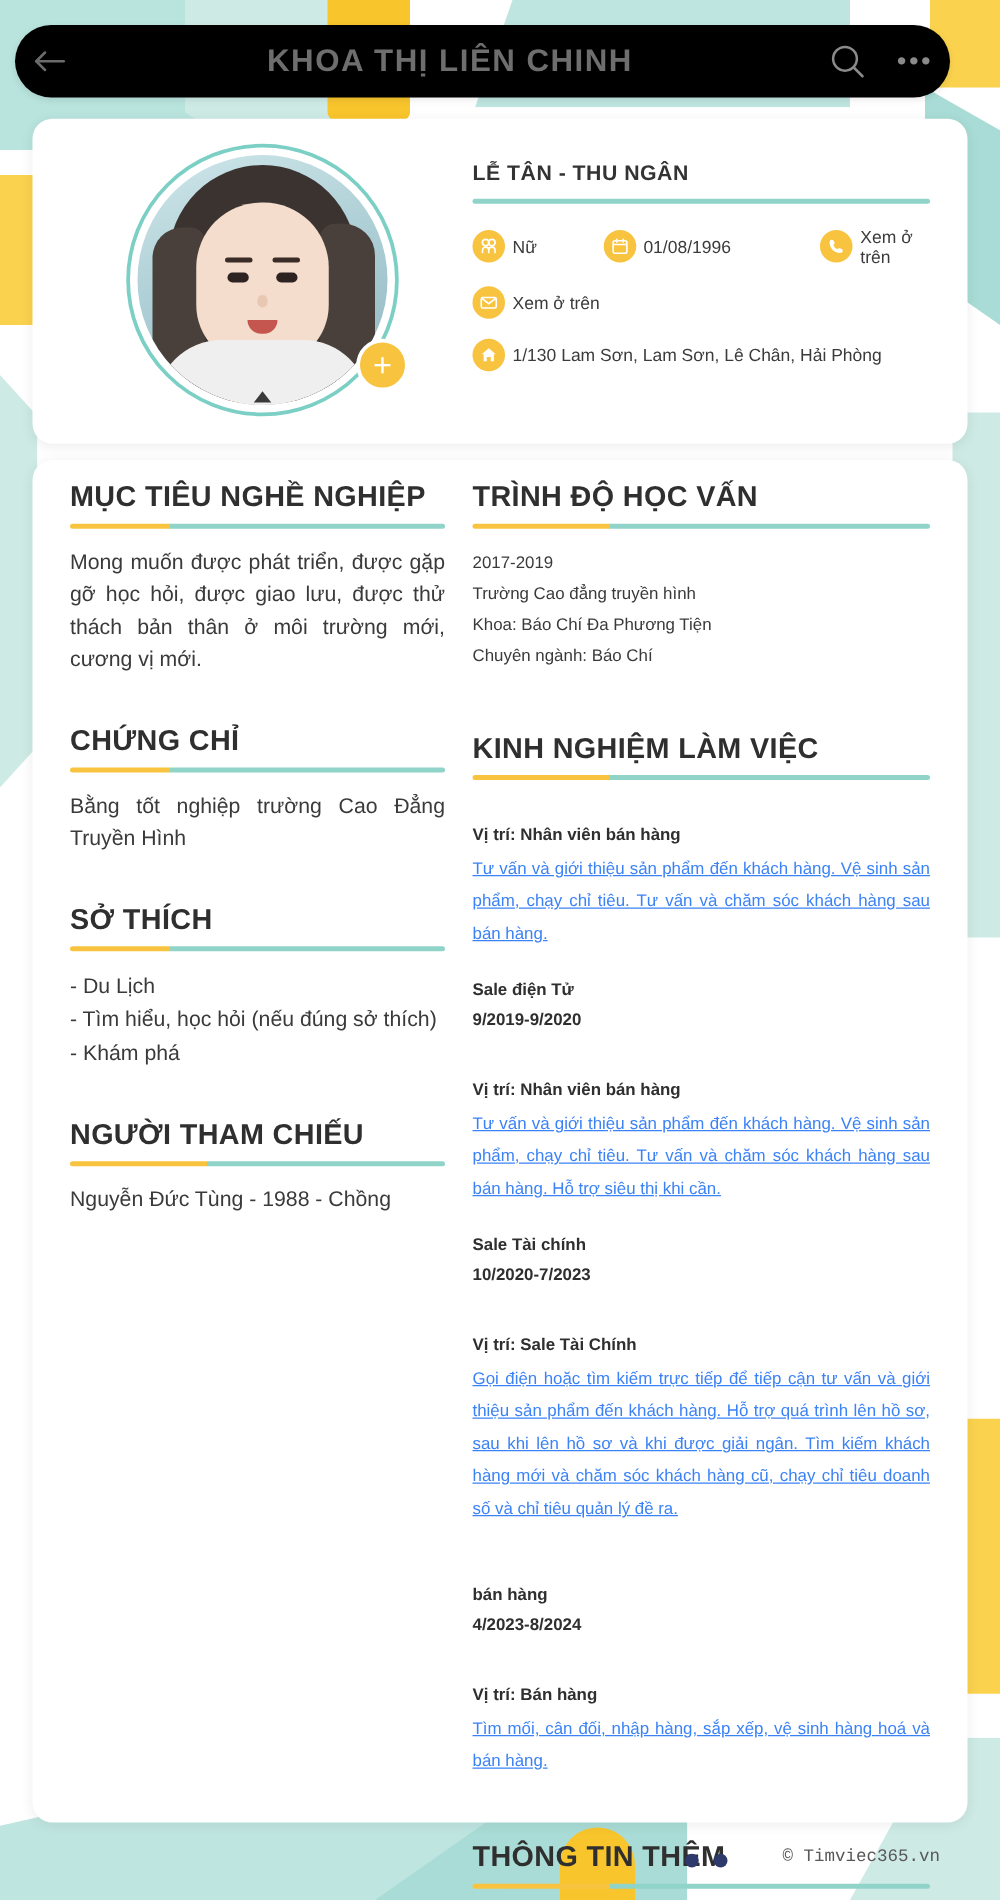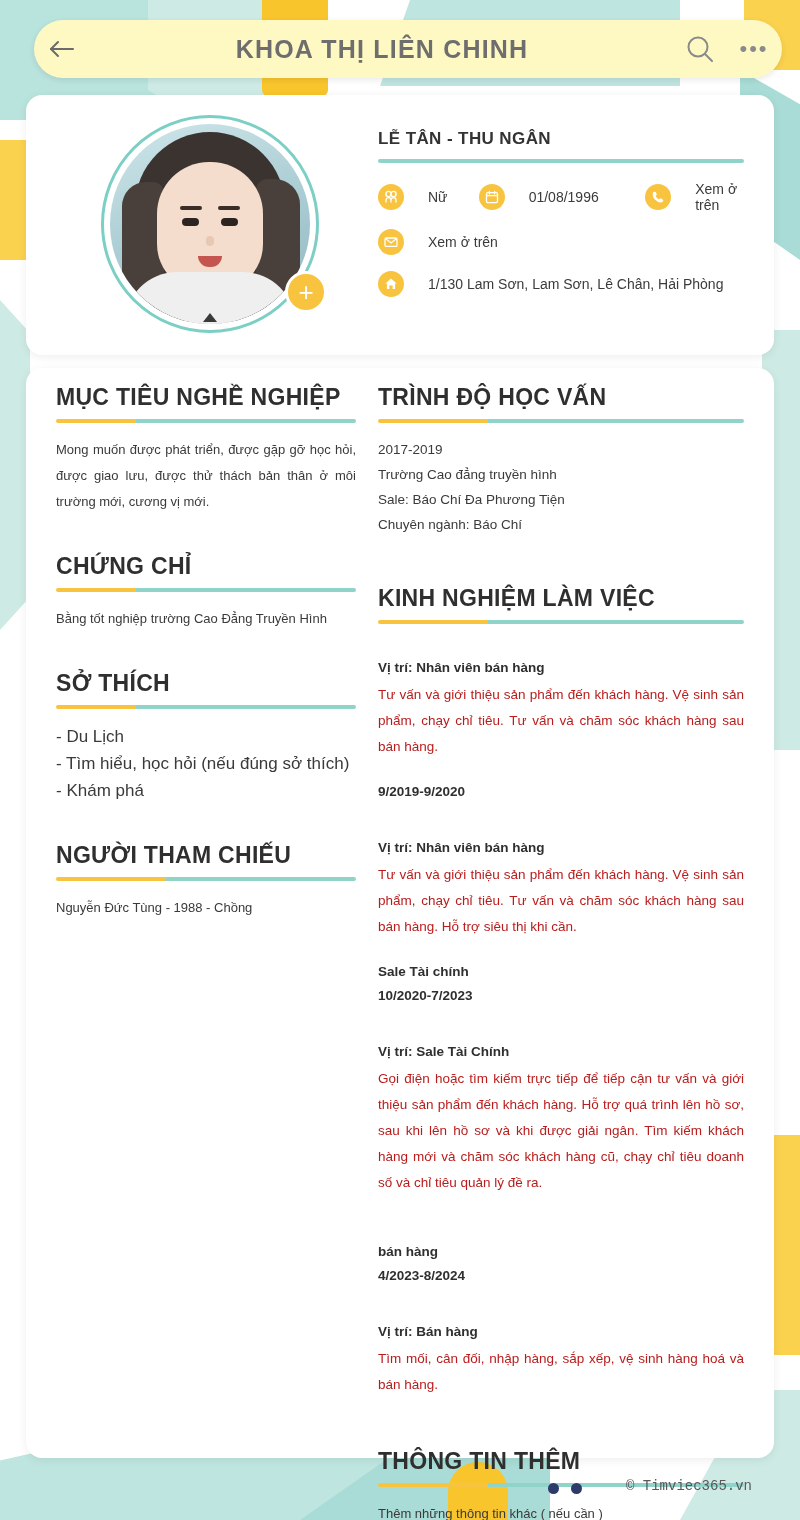--- a/index.html
+++ b/index.html
@@ -84,22 +84,22 @@
   }
   .bg-teal-bot-right {
     right: 0; bottom: 0; width: 120px; height: 130px;
     background: #cdeae5;
     clip-path: polygon(100% 0, 100% 100%, 0 100%, 60% 0);
   }
 
   
   .topbar {
     position: absolute; z-index: 5;
-    left: 34px; top: 20px; width: 748px; height: 58px;
-    background: #fef9c3;
+    left: 12px; top: 20px; width: 748px; height: 58px;
+    background: #000000;
     border-radius: 29px;
     box-shadow: 0 2px 6px rgba(0,0,0,0.09);
     display: flex; align-items: center;
   }
   .back-arrow {
     width: 56px; height: 58px; display: flex; align-items: center; justify-content: center;
     cursor: pointer;
   }
   .doc-title {
     flex: 1; text-align: center;
@@ -200,21 +200,21 @@
 
   .header-right { position: absolute; left: 352px; top: 34px; right: 30px; }
   .job-title {
     font-size: 17px; font-weight: bold; color: #333333; letter-spacing: .4px;
   }
   .rule {
     height: 4px; background: #8fd3c9; border-radius: 2px; margin-top: 10px;
   }
   .info-rows { margin-top: 18px; }
   .info-line { display: flex; align-items: center; gap: 10px; margin-bottom: 16px; }
-  .info-item { display: flex; align-items: center; gap: 24px; }
+  .info-item { display: flex; align-items: center; gap: 6px; }
   .ic {
     width: 26px; height: 26px; border-radius: 50%;
     background: #f8c43f; color: #ffffff;
     display: flex; align-items: center; justify-content: center;
     font-size: 13px; flex: none;
   }
   .info-text { font-size: 14px; color: #3b3b3b; }
 
   
   .body-card {
@@ -233,31 +233,31 @@
   .sec-rule {
     height: 4px; background: #8fd3c9; border-radius: 2px; margin-top: 8px;
   }
   .sec-rule.yellow-lead {
     background: linear-gradient(to right, #f8c43f 0 80px, #8fd3c9 80px 100%);
   }
   .sec-rule.yellow-lead-long {
     background: linear-gradient(to right, #f8c43f 0 110px, #8fd3c9 110px 100%);
   }
   .para {
-    font-size: 13px; color: #3a3a3a; line-height: 26px; margin-top: 14px; text-align: justify;
+    font-size: 17px; color: #3a3a3a; line-height: 26px; margin-top: 14px; text-align: justify;
   }
   .list-line { font-size: 17px; color: #3a3a3a; line-height: 27px; }
   .block { margin-top: 38px; }
 
   .edu-line { font-size: 13.5px; color: #3a3a3a; line-height: 25px; }
   .job { margin-top: 20px; }
   .job-name { font-size: 13.5px; font-weight: bold; color: #2f2f2f; line-height: 24px; }
   .job-date { font-size: 13.5px; font-weight: bold; color: #2f2f2f; line-height: 24px; }
   .job-pos { font-size: 13.5px; font-weight: bold; color: #2f2f2f; line-height: 24px; margin-top: 32px; }
-  .job-desc { font-size: 13.5px; color: #b91c1c; line-height: 26px; text-align: justify; margin-top: 2px; }
+  .job-desc { font-size: 13.5px; color: #3b82f6; line-height: 26px; text-align: justify; margin-top: 2px; text-decoration: underline; }
 
   
   .dots {
     position: absolute; z-index: 6; left: 548px; top: 1483px;
     display: flex; gap: 12px; align-items: center;
   }
   .dot { width: 11px; height: 11px; border-radius: 50%; background: #2d3a6b; }
   .credit {
     position: absolute; z-index: 6; right: 48px; top: 1478px;
     font-size: 14px; color: #585858; font-family: "Liberation Mono", monospace;
@@ -419,35 +419,36 @@
     </div>
 
     <div class="col-right">
 
       <div>
         <div class="sec-title">TRÌNH ĐỘ HỌC VẤN</div>
         <div class="sec-rule yellow-lead-long"></div>
         <div style="margin-top:14px">
           <div class="edu-line">2017-2019</div>
           <div class="edu-line">Trường Cao đẳng truyền hình</div>
-          <div class="edu-line">Sale: Báo Chí Đa Phương Tiện</div>
+          <div class="edu-line">Khoa: Báo Chí Đa Phương Tiện</div>
           <div class="edu-line">Chuyên ngành: Báo Chí</div>
         </div>
       </div>
 
       <div style="margin-top:48px">
         <div class="sec-title">KINH NGHIỆM LÀM VIỆC</div>
         <div class="sec-rule yellow-lead-long"></div>
 
         <div class="job">
           <div class="job-pos">Vị trí: Nhân viên bán hàng</div>
           <div class="job-desc">Tư vấn và giới thiệu sản phẩm đến khách hàng. Vệ sinh sản phẩm, chạy chỉ tiêu. Tư vấn và chăm sóc khách hàng sau bán hàng.</div>
         </div>
 
         <div class="job">
+          <div class="job-name">Sale điện Tử</div>
           <div class="job-date">9/2019-9/2020</div>
           <div class="job-pos">Vị trí: Nhân viên bán hàng</div>
           <div class="job-desc">Tư vấn và giới thiệu sản phẩm đến khách hàng. Vệ sinh sản phẩm, chạy chỉ tiêu. Tư vấn và chăm sóc khách hàng sau bán hàng. Hỗ trợ siêu thị khi cần.</div>
         </div>
 
         <div class="job">
           <div class="job-name">Sale Tài chính</div>
           <div class="job-date">10/2020-7/2023</div>
           <div class="job-pos">Vị trí: Sale Tài Chính</div>
           <div class="job-desc">Gọi điện hoặc tìm kiếm trực tiếp để tiếp cận tư vấn và giới thiệu sản phẩm đến khách hàng. Hỗ trợ quá trình lên hồ sơ, sau khi lên hồ sơ và khi được giải ngân. Tìm kiếm khách hàng mới và chăm sóc khách hàng cũ, chạy chỉ tiêu doanh số và chỉ tiêu quản lý đề ra.</div>

